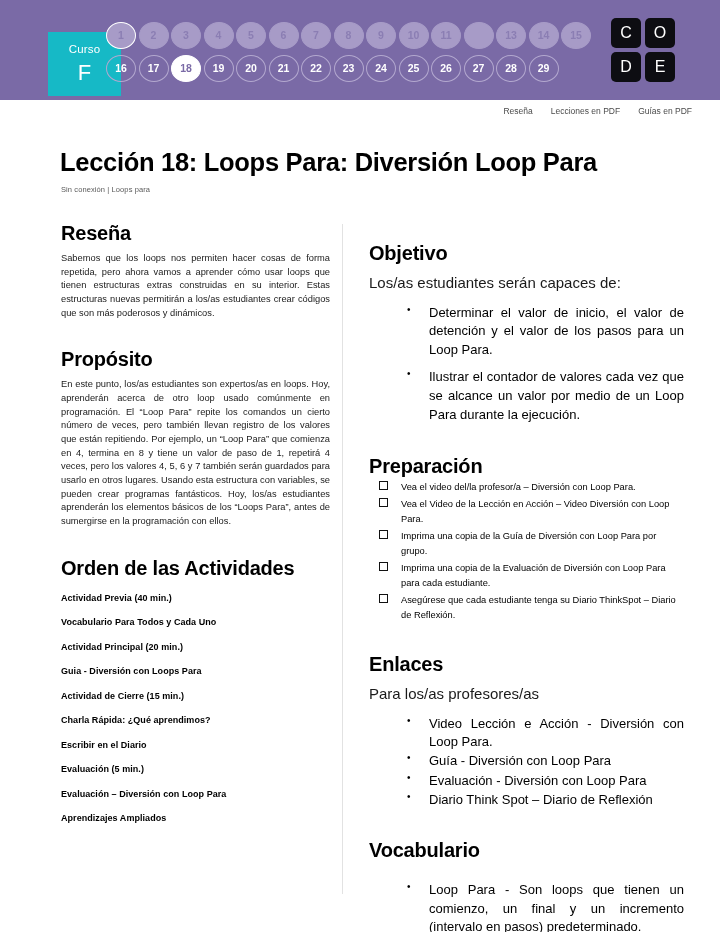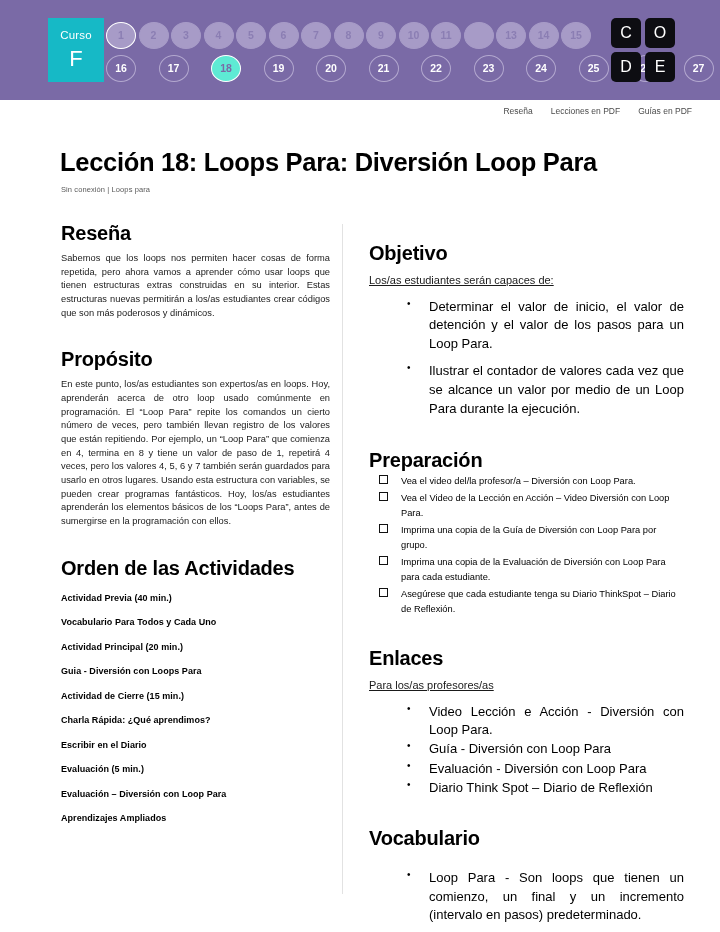--- a/index.html
+++ b/index.html
@@ -20,22 +20,22 @@
     height: 100px;
     background: #7a6aa6;
     position: relative;
     display: flex;
     align-items: center;
   }
 
   .curso-badge {
     position: absolute;
     left: 48px;
-    top: 18px;
-    width: 56px;
+    top: 32px;
+    width: 73px;
     height: 64px;
     background: #16b9c6;
     color: #ffffff;
     display: flex;
     flex-direction: column;
     align-items: center;
     justify-content: center;
     line-height: 1;
   }
   .curso-badge .curso-word {
@@ -53,21 +53,21 @@
     left: 106px;
     top: 20px;
     width: 470px;
   }
   .lesson-row {
     display: flex;
     gap: 0px;
     height: 30px;
     align-items: center;
   }
-  .lesson-row + .lesson-row { margin-top: 3px; gap: 20px; }
+  .lesson-row + .lesson-row { margin-top: 3px; }
 
   .chip {
     width: 30px;
     height: 27px;
     border-radius: 50%;
     display: flex;
     align-items: center;
     justify-content: center;
     font-size: 10.5px;
     font-weight: bold;
@@ -89,21 +89,21 @@
     color: transparent;
     border: 1px solid #a79bc7;
   }
   
   .chip.outline {
     background: transparent;
     color: #ffffff;
     border: 1.5px solid #b3a8cf;
   }
   .chip.current {
-    background: #5eead4;
+    background: #ffffff;
     color: #7a6aa6;
     border: 1.5px solid #ffffff;
   }
 
   .code-logo {
     position: absolute;
     right: 45px;
     top: 18px;
     display: grid;
     grid-template-columns: 30px 30px;
@@ -190,25 +190,24 @@
   }
   h2.sec.tight { margin-bottom: 2px; }
 
   p.body {
     font-size: 9.3px;
     line-height: 1.47;
     text-align: justify;
     color: #1a1a1a;
   }
   p.lead {
-    font-size: 11px;
+    font-size: 15px;
     line-height: 1.5;
     color: #1a1a1a;
     margin-bottom: 9px;
-    text-decoration: underline;
   }
 
   .spacer-28 { height: 28px; }
   .spacer-22 { height: 22px; }
   .spacer-12 { height: 12px; }
 
   
   ul.activities {
     list-style: none;
     margin-top: 14px;

